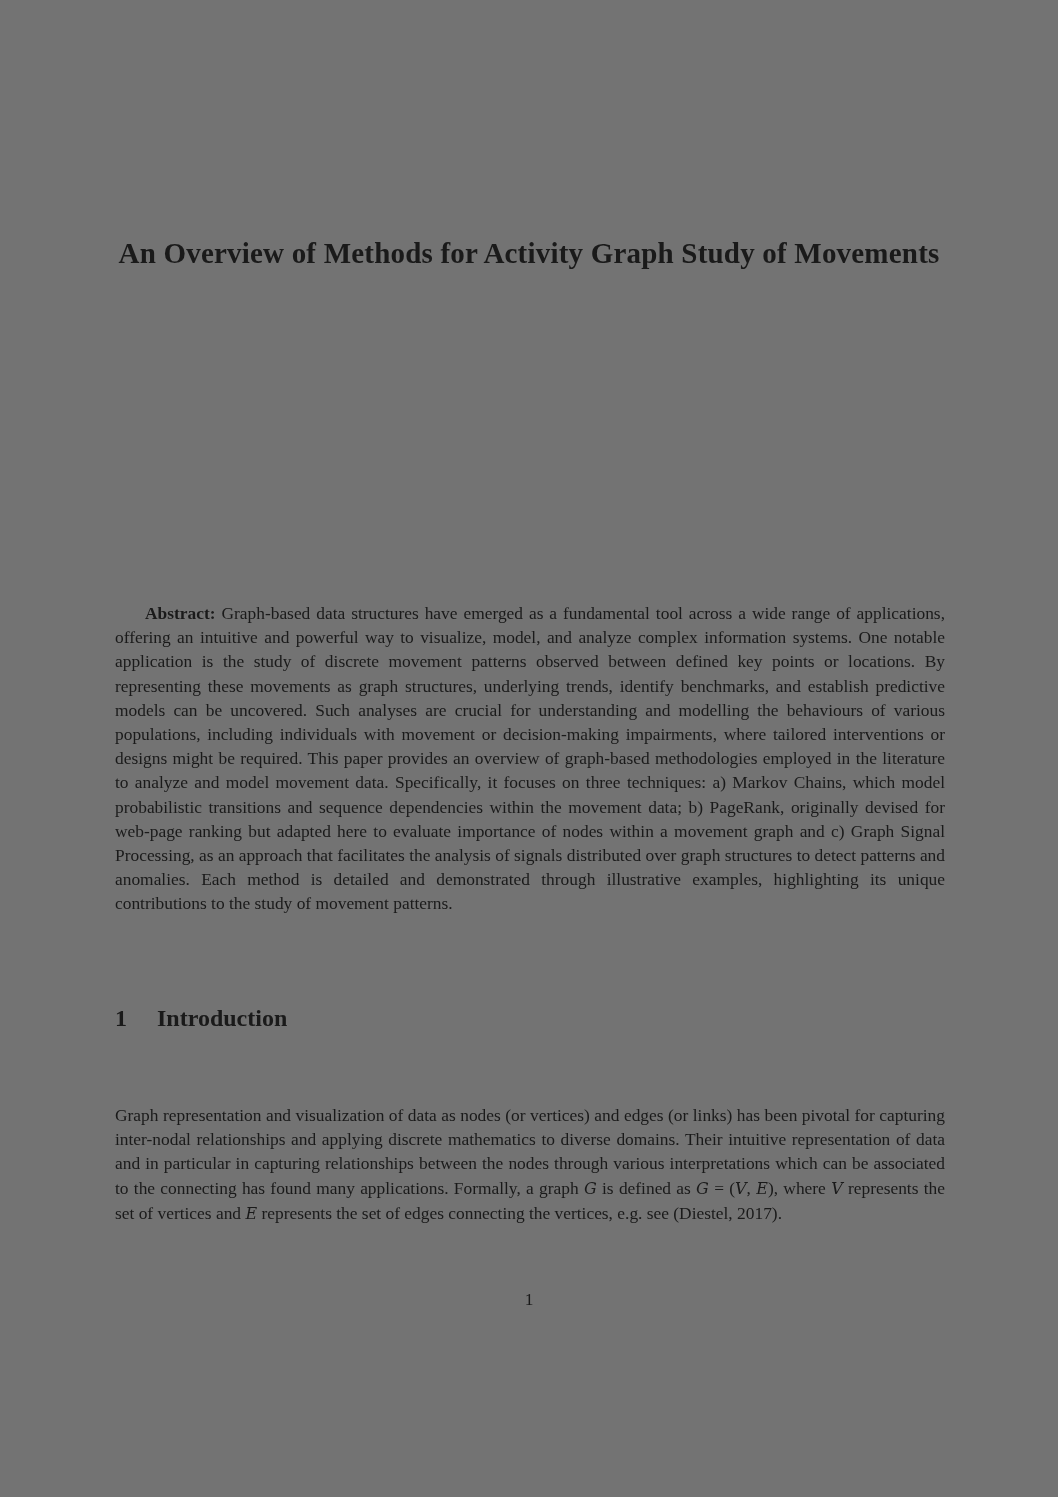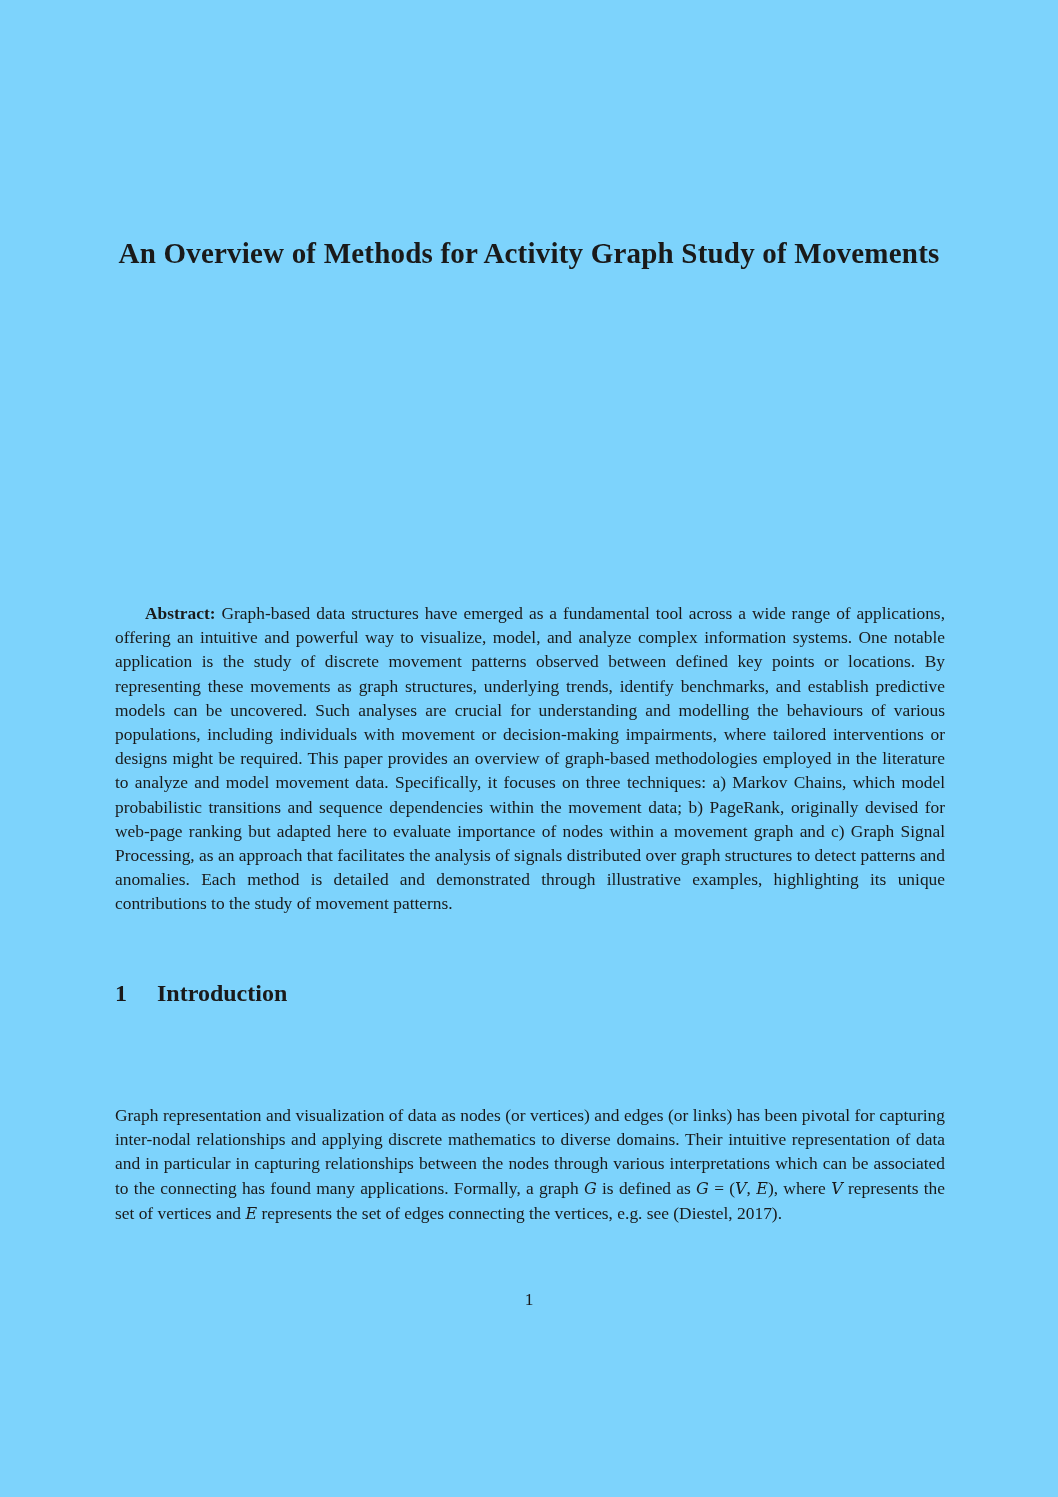--- a/index.html
+++ b/index.html
@@ -1,28 +1,28 @@
 <!DOCTYPE html>
 <html><head>
 <meta charset="utf-8">
 <style>
   html, body { margin: 0; padding: 0; background: #ffffff; }
   body { width: 1058px; height: 1497px; position: relative; overflow: hidden;
          font-family: "DejaVu Serif", "Liberation Serif", serif; color: #1a1a1a; }
-  .page { position: absolute; left: 0; top: 0; width: 1058px; height: 1497px; background: #7dd3fc; }
+  .page { position: absolute; left: 0; top: 0; width: 1058px; height: 1497px; background: #737373; }
   .title { position: absolute; left: 110px; top: 232px; width: 838px; text-align: center;
            font-family: "Liberation Serif", serif; font-weight: bold; font-size: 29px; line-height: 42px;
            letter-spacing: 0.2px; }
   .para { position: absolute; left: 115px; width: 830px; font-family: "Liberation Serif", serif;
           font-size: 17.4px; line-height: 24.2px; text-align: justify; margin-top: 20px; }
   .abstract { top: 581px; text-indent: 30px; }
   .keywords { top: 956px; text-indent: 30px; }
   .intro { top: 1083px; }
   .label { font-weight: bold; }
-  .section { position: absolute; left: 115px; top: 977px; font-family: "Liberation Serif", serif;
+  .section { position: absolute; left: 115px; top: 1002px; font-family: "Liberation Serif", serif;
              font-weight: bold; font-size: 24px; line-height: 32px; }
   .section .num { display: inline-block; width: 42px; }
   .pagenum { position: absolute; left: 0; width: 1058px; top: 1289px; text-align: center;
              font-family: "Liberation Serif", serif; font-size: 17.4px; }
   .cal { font-style: italic; font-family: "DejaVu Serif", serif; font-size: 16px; }
 </style>
 </head>
 <body>
 
 <div class="page">

